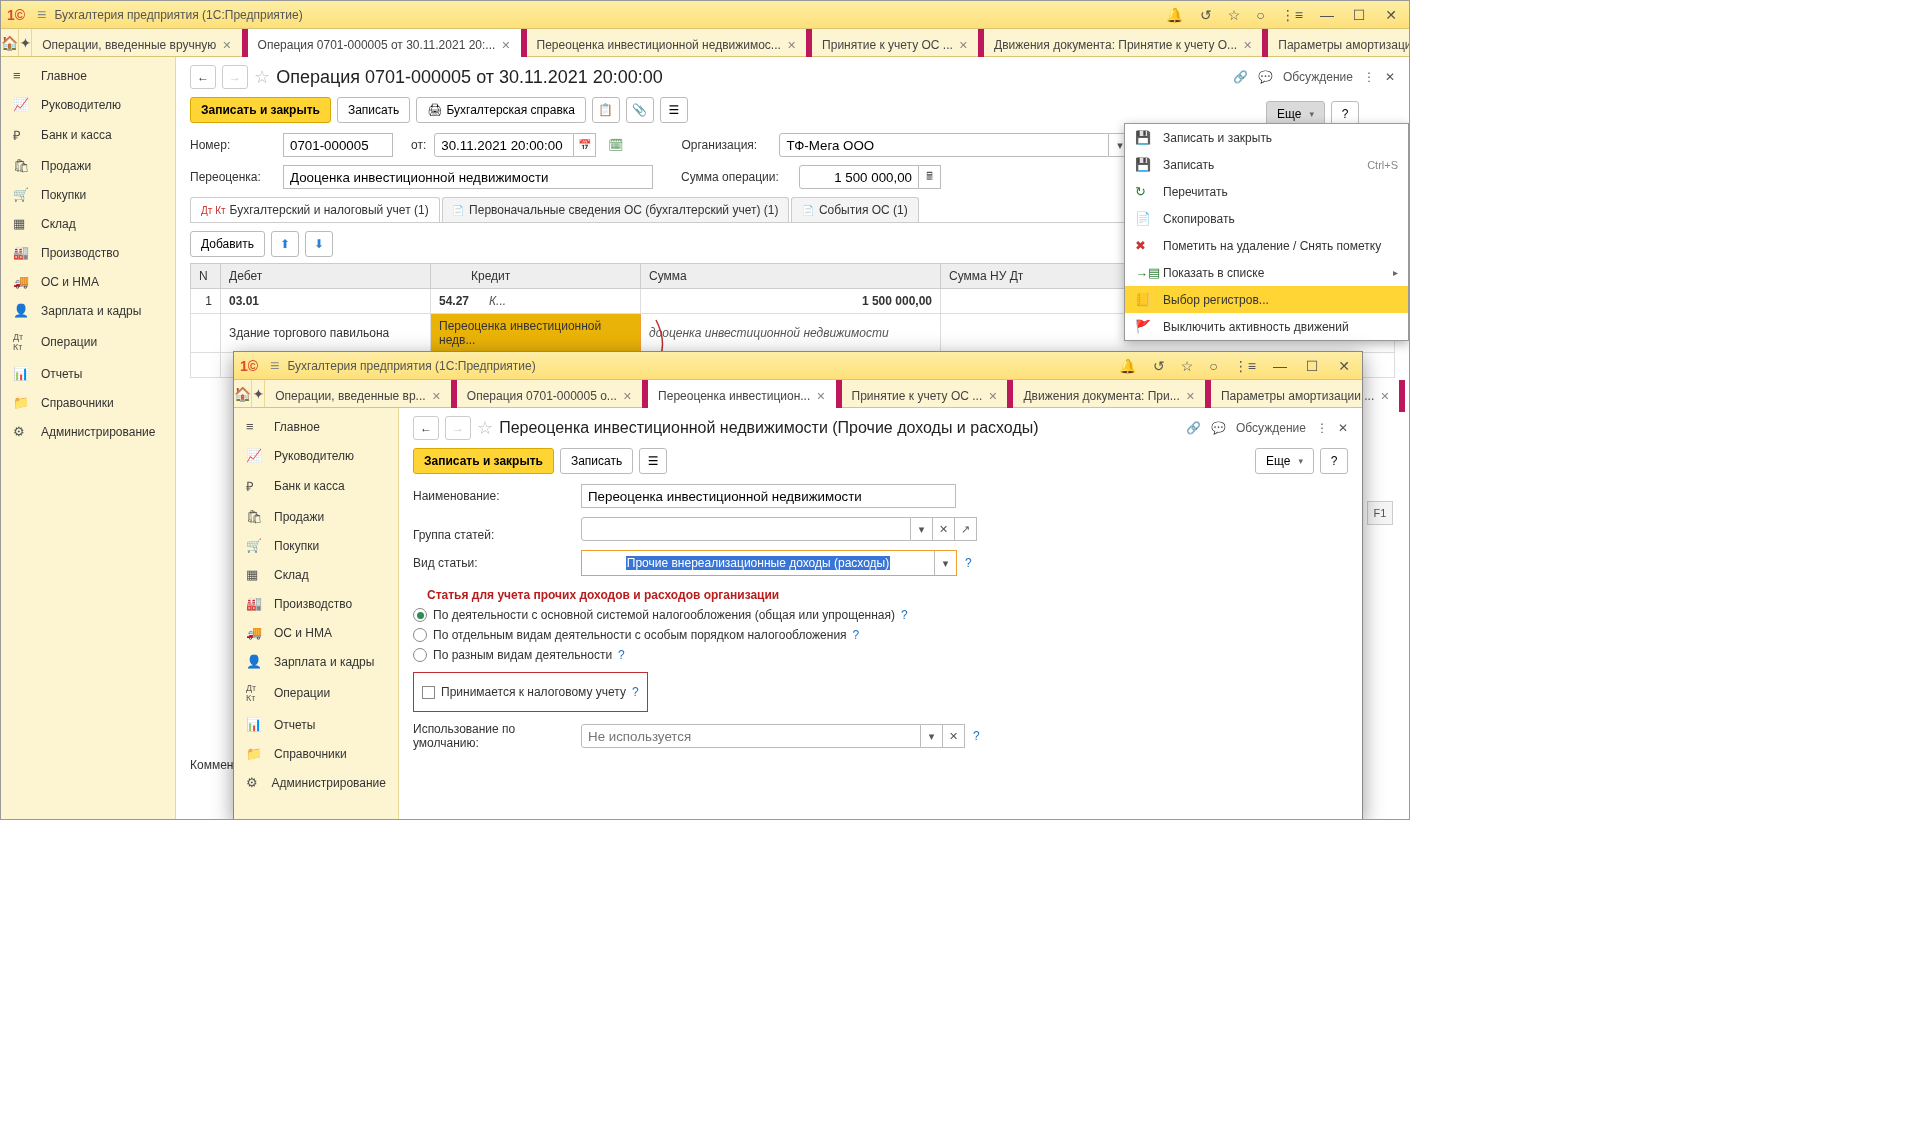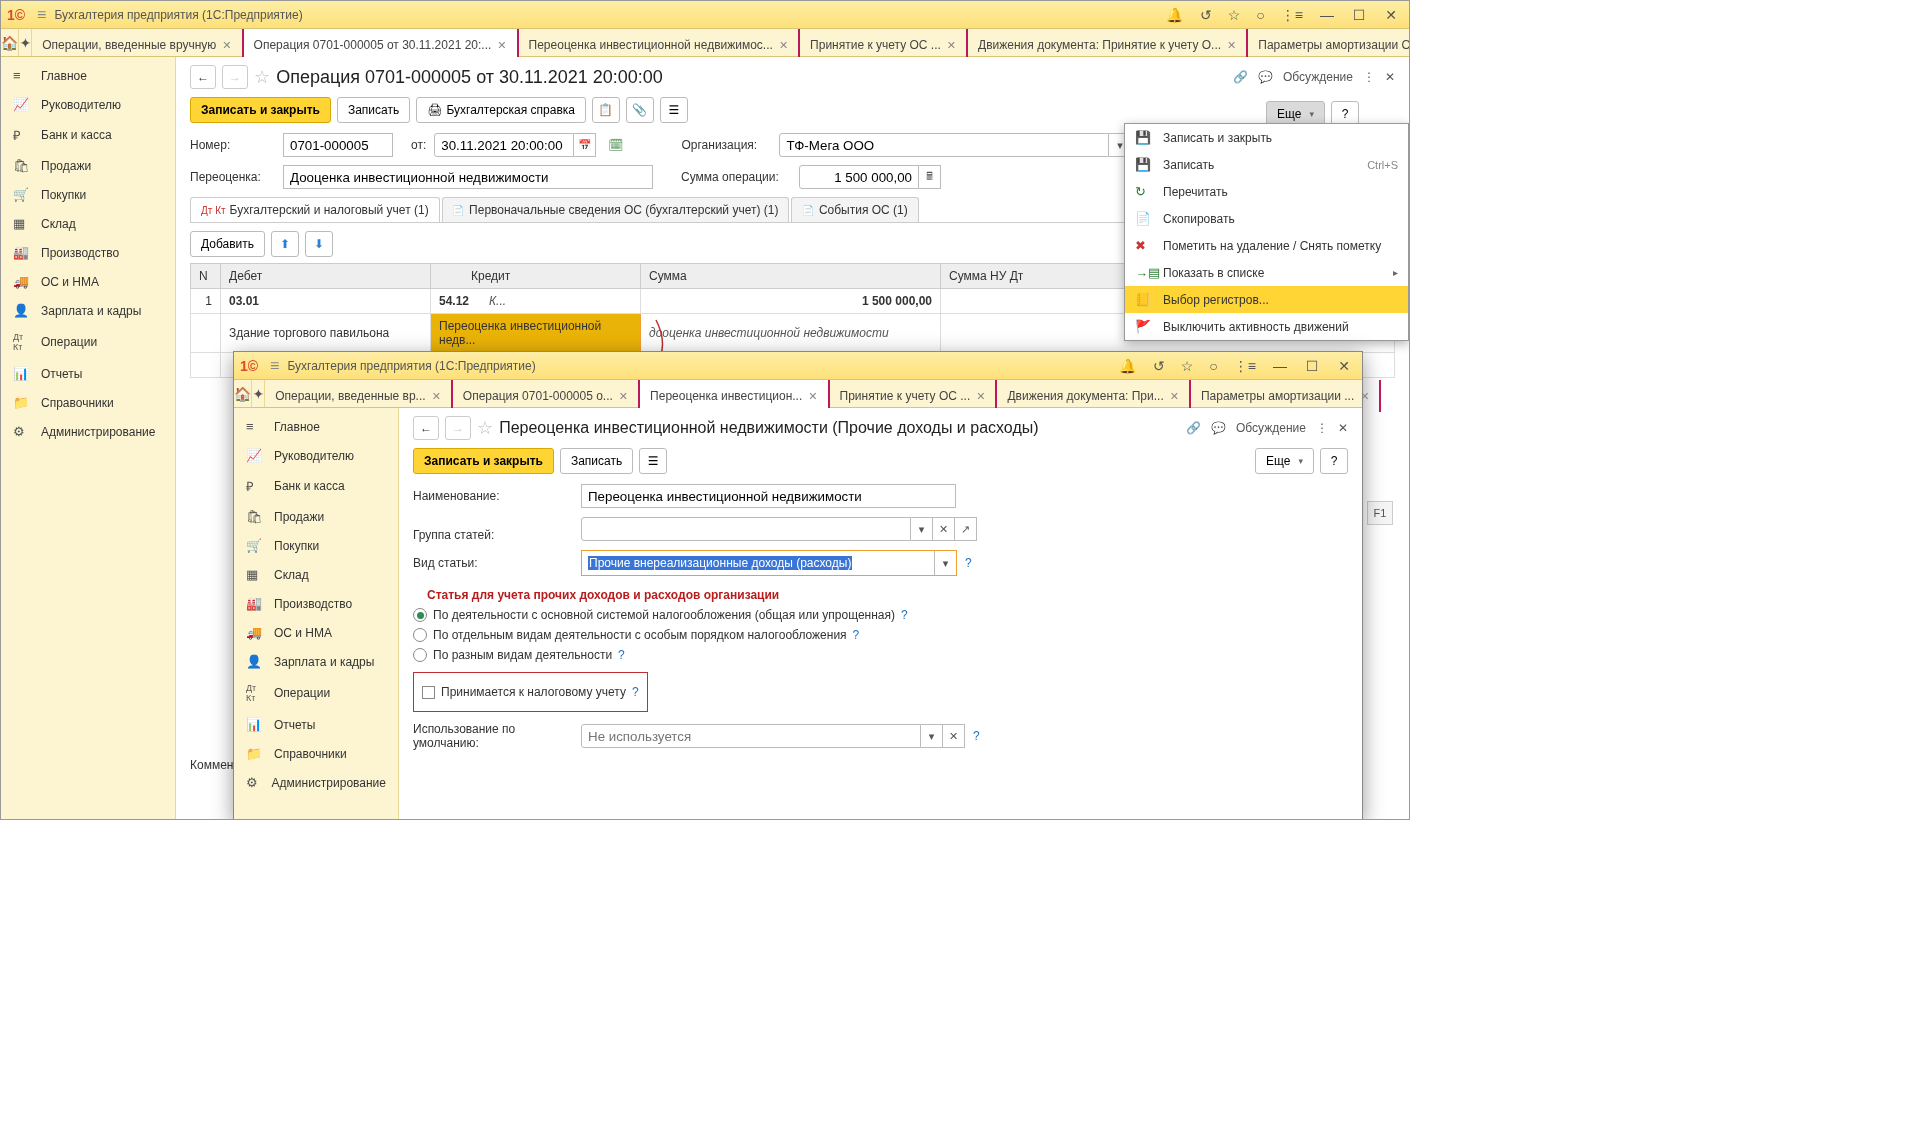--- a/index.html
+++ b/index.html
@@ -10,21 +10,21 @@
 .logo-1c { color: #d94c2a; font-weight: bold; font-size: 14px; margin-right: 4px; }
 .hamburger { color: #888; font-size: 16px; margin: 0 8px; cursor: pointer; }
 .title-text { flex: 1; color: #555; }
 .title-icons { display: flex; gap: 8px; align-items: center; color: #555; font-size: 14px; }
 .title-icons span { cursor: pointer; padding: 2px 4px; }
 .win-btn { width: 24px; text-align: center; }
 
 
 .tab-bar { height: 28px; background: #fdf5d2; display: flex; align-items: stretch; border-bottom: 1px solid #d8c675; }
 .tab-home, .tab-star { width: 30px; display: flex; align-items: center; justify-content: center; border-right: 1px solid #e8d995; cursor: pointer; font-size: 14px; color: #555; }
-.tab { display: flex; align-items: center; padding: 16px 10px; border-right: 2px solid #be185d; cursor: pointer; color: #444; white-space: nowrap; position: relative; }
+.tab { display: flex; align-items: center; padding: 16px 10px; border-right: 6px solid #be185d; cursor: pointer; color: #444; white-space: nowrap; position: relative; }
 .tab.active { background: #fff; border-bottom: 2px solid #fff; margin-bottom: -1px; }
 .tab.underlined { border-bottom: 2px solid #4a8; margin-bottom: -1px; }
 .tab .close { margin-left: 6px; color: #888; font-size: 11px; }
 
 
 .main-area { display: flex; height: calc(100% - 56px); }
 .sidebar { width: 175px; background: #fdf5d2; border-right: 1px solid #e8d995; padding-top: 4px; }
 .side-item { display: flex; align-items: center; padding: 7px 12px; cursor: pointer; color: #333; }
 .side-item .icon { width: 20px; margin-right: 8px; color: #555; font-size: 13px; }
 .content { flex: 1; background: #fff; padding: 8px 14px; position: relative; overflow: hidden; }
@@ -285,21 +285,21 @@
           <th style="width:210px;">Дебет</th>
           <th style="width:210px;padding-left:40px;">Кредит</th>
           <th style="width:300px;">Сумма</th>
           <th>Сумма НУ Дт</th>
         </tr>
       </thead>
       <tbody>
         <tr>
           <td class="num">1</td>
           <td><b>03.01</b></td>
-          <td><b>54.12</b> &nbsp;&nbsp;&nbsp;&nbsp;&nbsp;<span class="italic">К...</span></td>
+          <td><b>54.27</b> &nbsp;&nbsp;&nbsp;&nbsp;&nbsp;<span class="italic">К...</span></td>
           <td class="num"><b>1 500 000,00</b></td>
           <td></td>
         </tr>
         <tr>
           <td></td>
           <td>Здание торгового павильона</td>
           <td class="cell-highlight"><span>Переоценка инвестиционной недв...</span></td>
           <td class="italic">дооценка инвестиционной недвижимости</td>
           <td></td>
         </tr>
@@ -494,21 +494,21 @@
         <div class="input-group">
             <input class="input" style="width: 330px;">
             <span class="input-addon">▾</span>
             <span class="input-addon">✕</span>
             <span class="input-addon">↗</span>
           </div>
       </div>
       <div class="form-row">
         <span style="width:160px;">Вид статьи:</span>
         <div class="input-group" style="border:1px solid #f0a030;">
-            <span class="input" style="width:352px;border:none;display:flex;align-items:center;">
+            <span class="input" style="width:352px;border:none;display:flex;align-items:center;justify-content:center;">
               <span class="selected-text">Прочие внереализационные доходы (расходы)</span>
             </span>
             <span class="input-addon" style="border:none;border-left:1px solid #bbb;">▾</span>
           </div>
         <span class="help">?</span>
       </div>
       <div class="section-title">Статья для учета прочих доходов и расходов организации</div>
       <div class="radio-row">
           <span class="radio checked"></span>
           <span>По деятельности с основной системой налогообложения (общая или упрощенная)</span>

